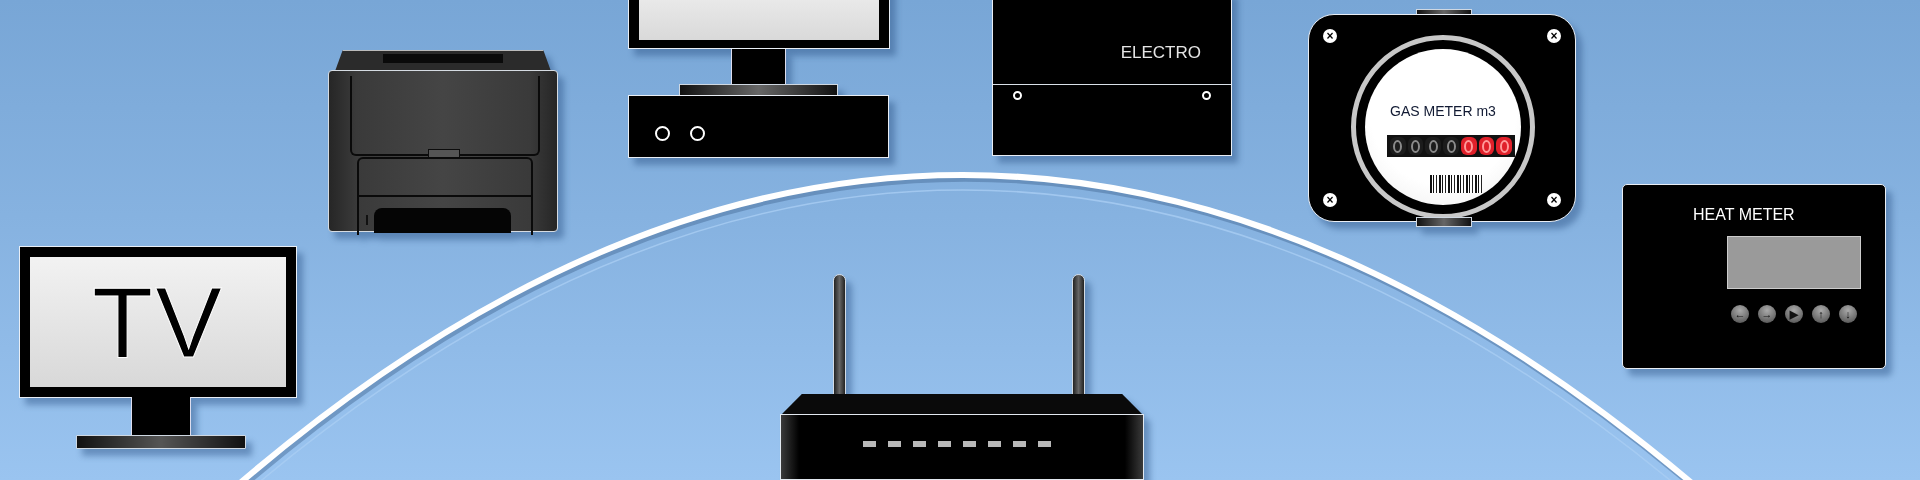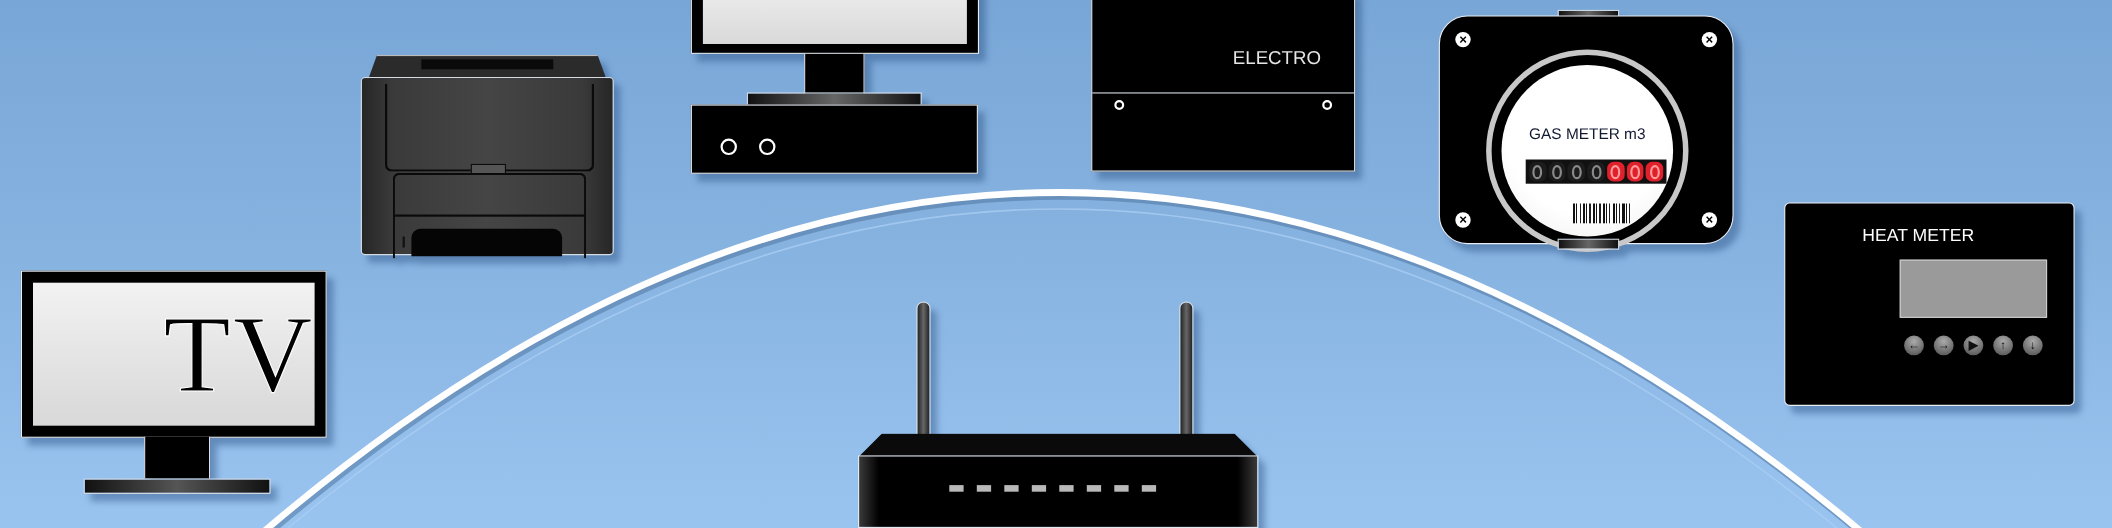--- a/index.html
+++ b/index.html
@@ -15,21 +15,21 @@
     #arc { position: absolute; left: 0; top: 0; width: 1920px; height: 480px; }
 
     
     .tv-screen {
       left: 19px; top: 246px; width: 278px; height: 152px;
       background: #000; border: 1px solid #e9eef5; box-sizing: border-box;
     }
     .tv-screen .inner {
       position: absolute; left: 10px; top: 10px; right: 10px; bottom: 10px;
       background: linear-gradient(180deg, #f2f2f2, #d8d8d8);
-      display: flex; align-items: center; justify-content: flex-end; font-family: Liberation Serif, serif;
+      display: flex; align-items: center; justify-content: center;
     }
     .tv-label { font-size: 100px; color: #000; line-height: 1; letter-spacing: 2px;
       -webkit-text-stroke: 1px #fff; }
     .tv-neck { left: 131px; top: 397px; width: 58px; height: 38px; background: #000; border-left:1px solid #dde; border-right:1px solid #dde; }
     .tv-base { left: 76px; top: 435px; width: 168px; height: 12px;
       background: linear-gradient(90deg, #111 0%, #555 50%, #111 100%);
       border: 1px solid #cfd8e2; border-radius: 1px; }
 
     
     .printer { left: 328px; top: 50px; width: 230px; height: 182px; }
@@ -63,21 +63,21 @@
     .electro { left: 992px; top: -10px; width: 240px; height: 166px; background:#000; border:1px solid #e9eef5; box-sizing:border-box; }
     .electro .label { position:absolute; right: 30px; top: 52px; color:#e5e5e5; font-size: 17px; }
     .electro .divider { position:absolute; left:0; right:0; top: 93px; border-top: 1px solid #d9e0e8; }
     .electro .screw { position:absolute; top: 100px; width: 5px; height: 5px; border: 2px solid #fff; border-radius:50%; }
 
     
     .gas { left: 1308px; top: 14px; width: 268px; height: 208px; }
     .gas .tab { position:absolute; left: 108px; width: 54px; height: 8px; background: linear-gradient(90deg,#111,#666,#111); border:1px solid #cfd8e2; }
     .gas .body { position:absolute; left: 0; top: 0; width: 268px; height: 208px; background:#000; border:1px solid #e9eef5; border-radius: 26px; box-sizing:border-box; }
     .gas .screw { position:absolute; width: 14px; height: 14px; border-radius:50%; background:#fff; color:#000; font-size: 12px; line-height: 14px; text-align:center; font-weight:bold; }
-    .gas .ring { position:absolute; left: 42px; top: 30px; width: 184px; height: 184px; border-radius:50%; background:#000; border: 5px solid #c8c8c8; box-sizing:border-box; }
+    .gas .ring { position:absolute; left: 42px; top: 20px; width: 184px; height: 184px; border-radius:50%; background:#000; border: 5px solid #c8c8c8; box-sizing:border-box; }
     .gas .face { position:absolute; left: 9px; top: 9px; right: 9px; bottom: 9px; border-radius:50%; background: radial-gradient(circle at 50% 40%, #ffffff 60%, #ececec 100%); }
     .gas .label { position:absolute; left:0; right:0; top: 54px; text-align:center; color:#111a33; font-size: 14px; }
     .gas .drums { position:absolute; left: 22px; top: 86px; width: 128px; height: 22px; background:#111; display:flex; gap: 2px; padding: 2px 3px; box-sizing:border-box; }
     .gas .drum { flex:1; border-radius: 6px; display:flex; align-items:center; justify-content:center; }
     .gas .drum span { width: 9px; height: 13px; border: 2px solid; border-radius: 50%; box-sizing:border-box; }
     .gas .barcode { position:absolute; left: 65px; top: 126px; width: 52px; height: 18px;
       background: repeating-linear-gradient(90deg, #111 0 2px, #fff 2px 3px, #111 3px 4px, #fff 4px 6px, #222 6px 7px, #fff 7px 9px); }
 
     
     .heat { left: 1622px; top: 184px; width: 264px; height: 185px; background:#000; border:1px solid #e9eef5; border-radius: 5px; box-sizing:border-box; }

